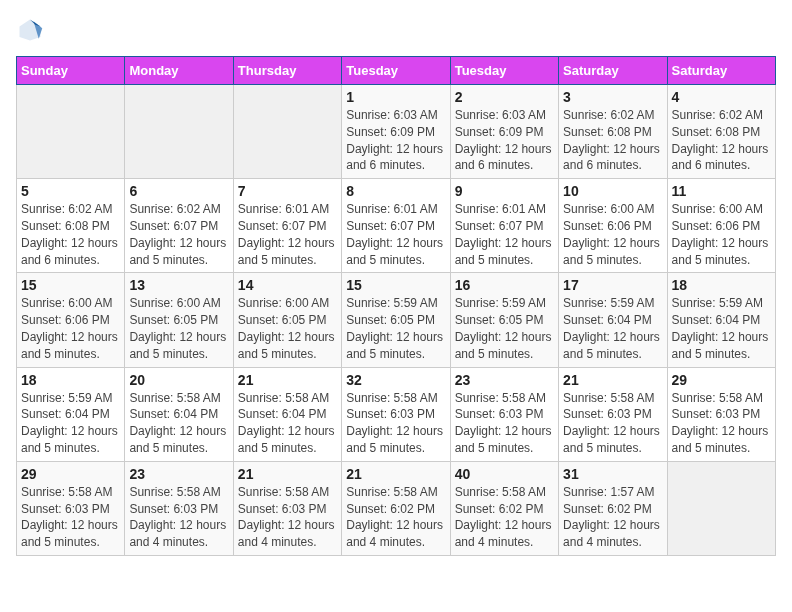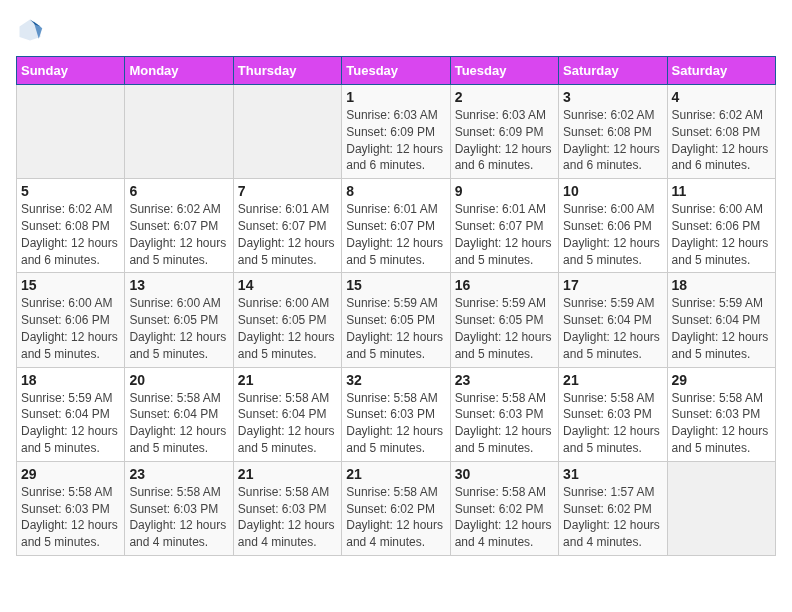--- a/index.html
+++ b/index.html
@@ -308,21 +308,21 @@
 Sunset: 6:03 PM
 Daylight: 12 hours and 4 minutes.</div>
         </td>
         <td>
           <span class="day-num">21</span>
           <div class="day-info" style="white-space: pre-line;">Sunrise: 5:58 AM
 Sunset: 6:02 PM
 Daylight: 12 hours and 4 minutes.</div>
         </td>
         <td>
-          <span class="day-num">30</span>
+          <span class="day-num">40</span>
           <div class="day-info" style="white-space: pre-line;">Sunrise: 5:58 AM
 Sunset: 6:02 PM
 Daylight: 12 hours and 4 minutes.</div>
         </td>
         <td>
           <span class="day-num">31</span>
           <div class="day-info" style="white-space: pre-line;">Sunrise: 1:57 AM
 Sunset: 6:02 PM
 Daylight: 12 hours and 4 minutes.</div>
         </td>

